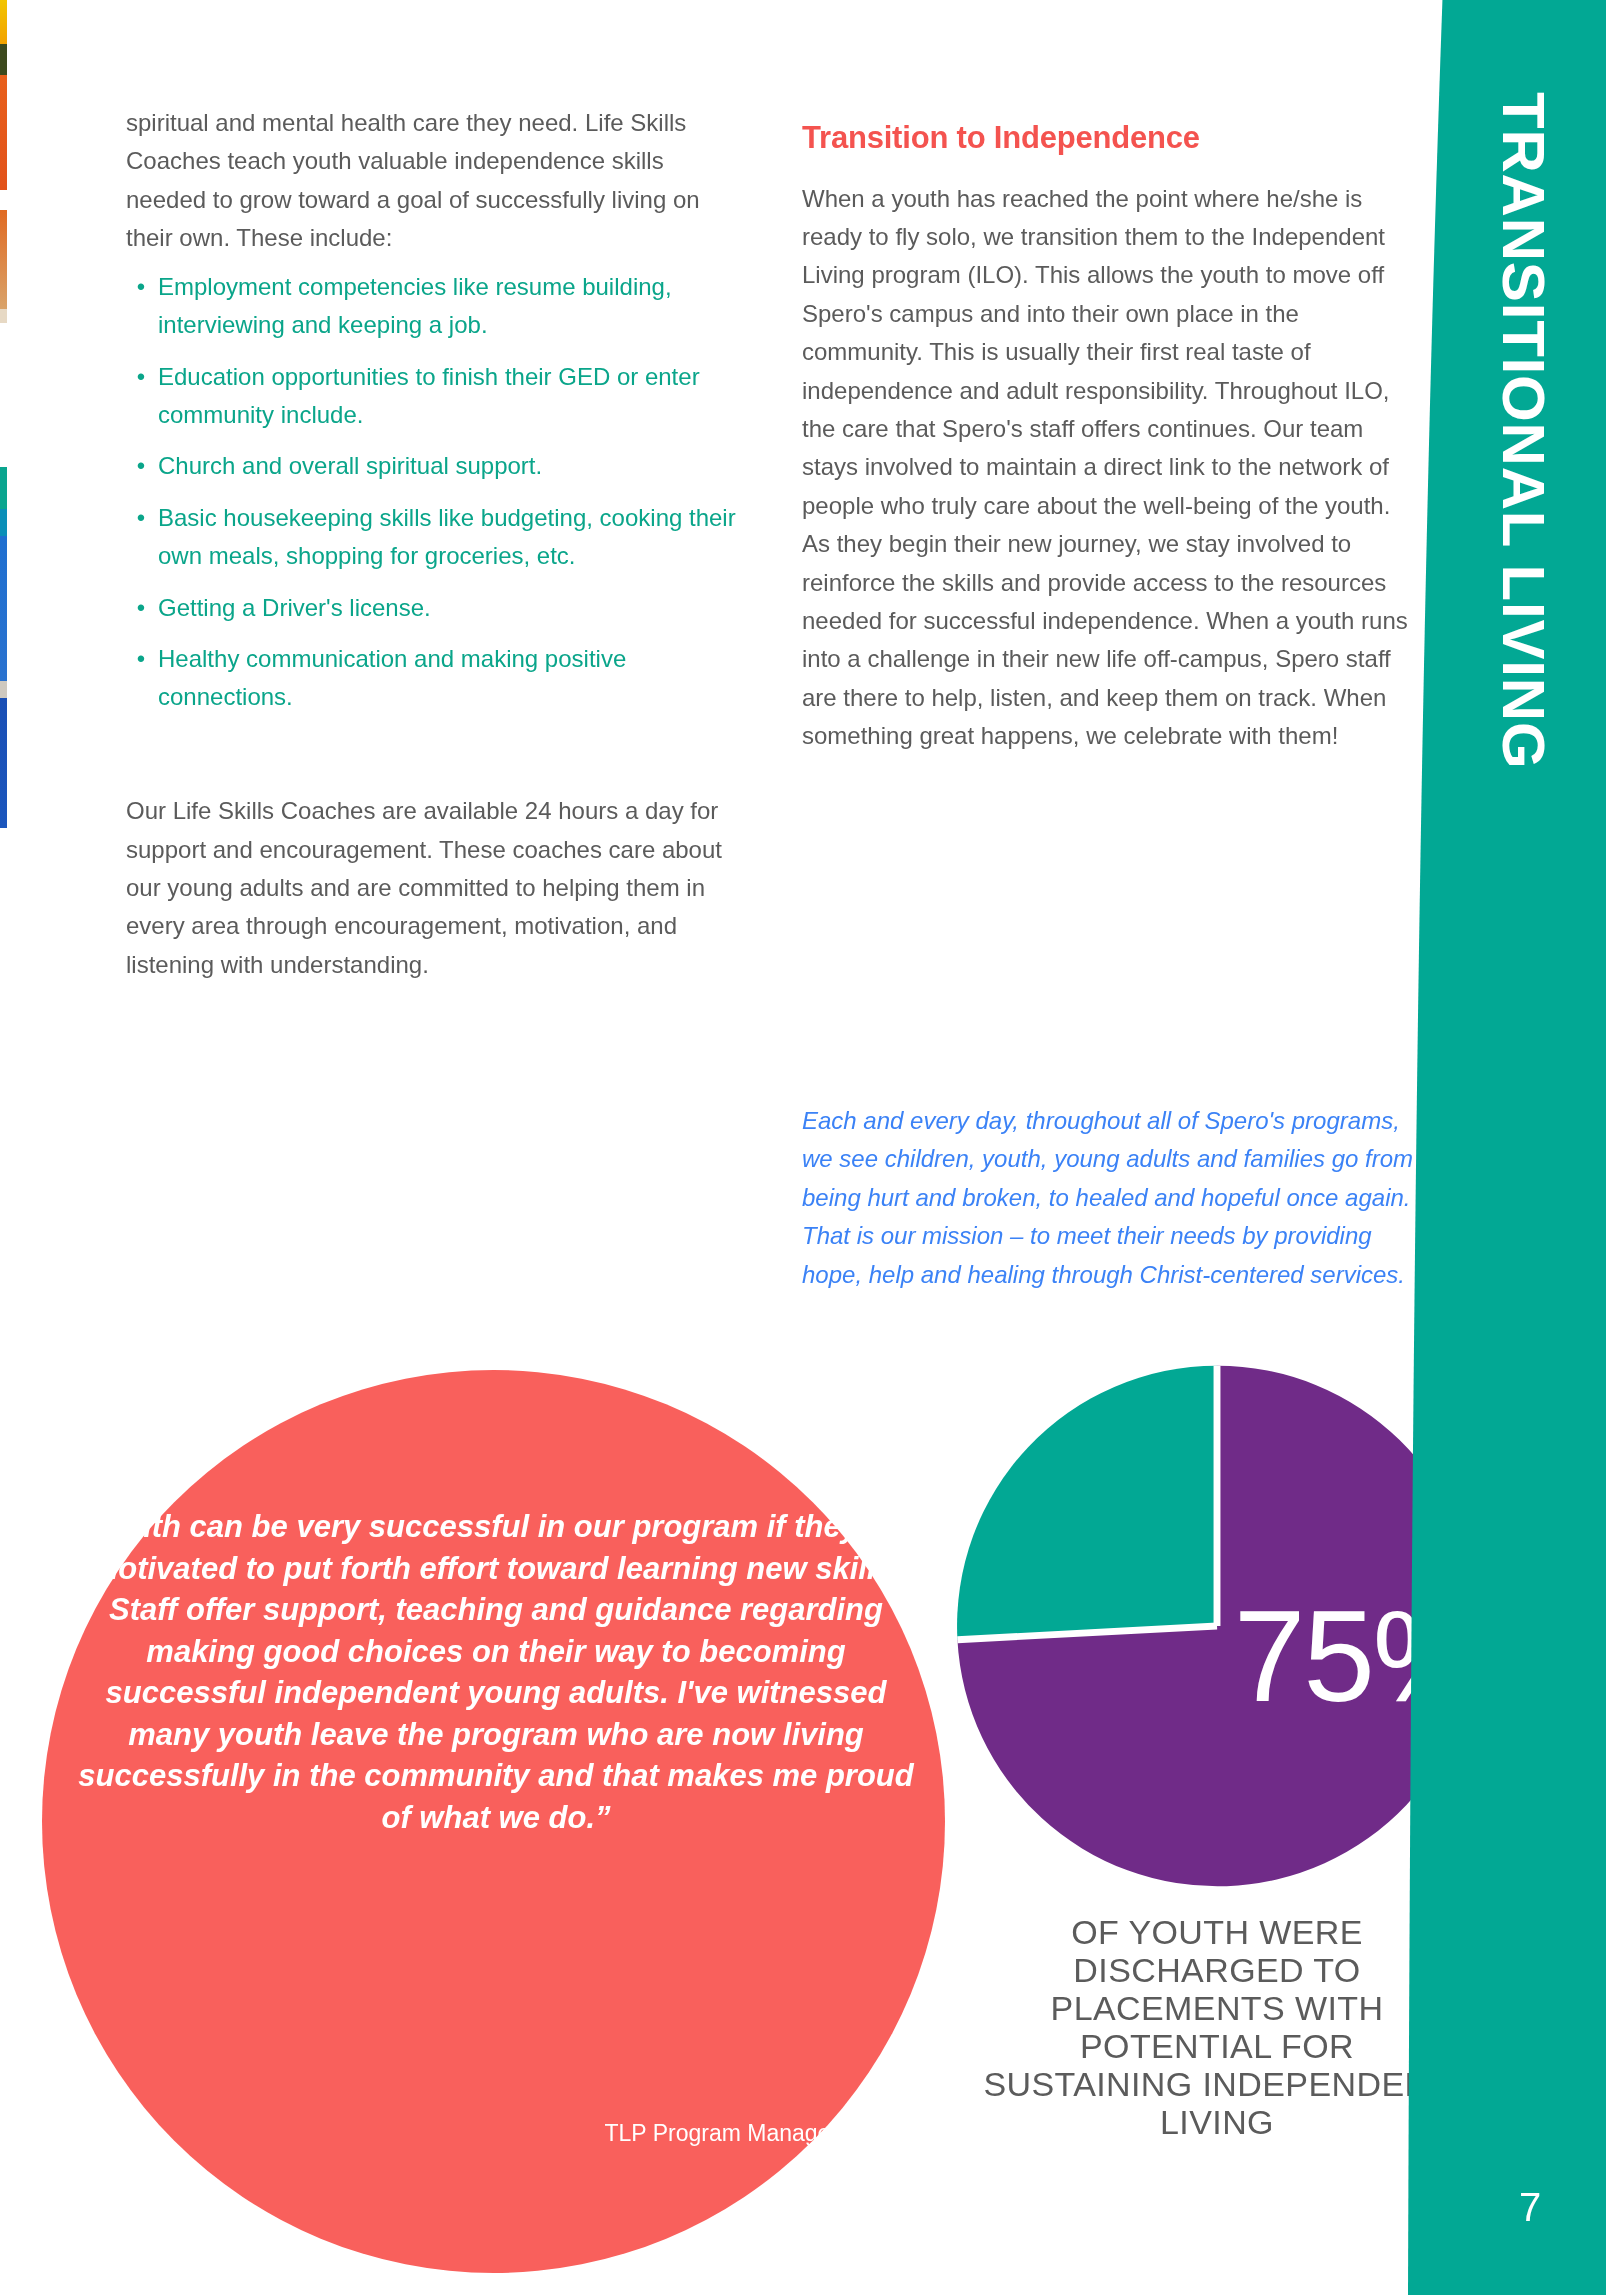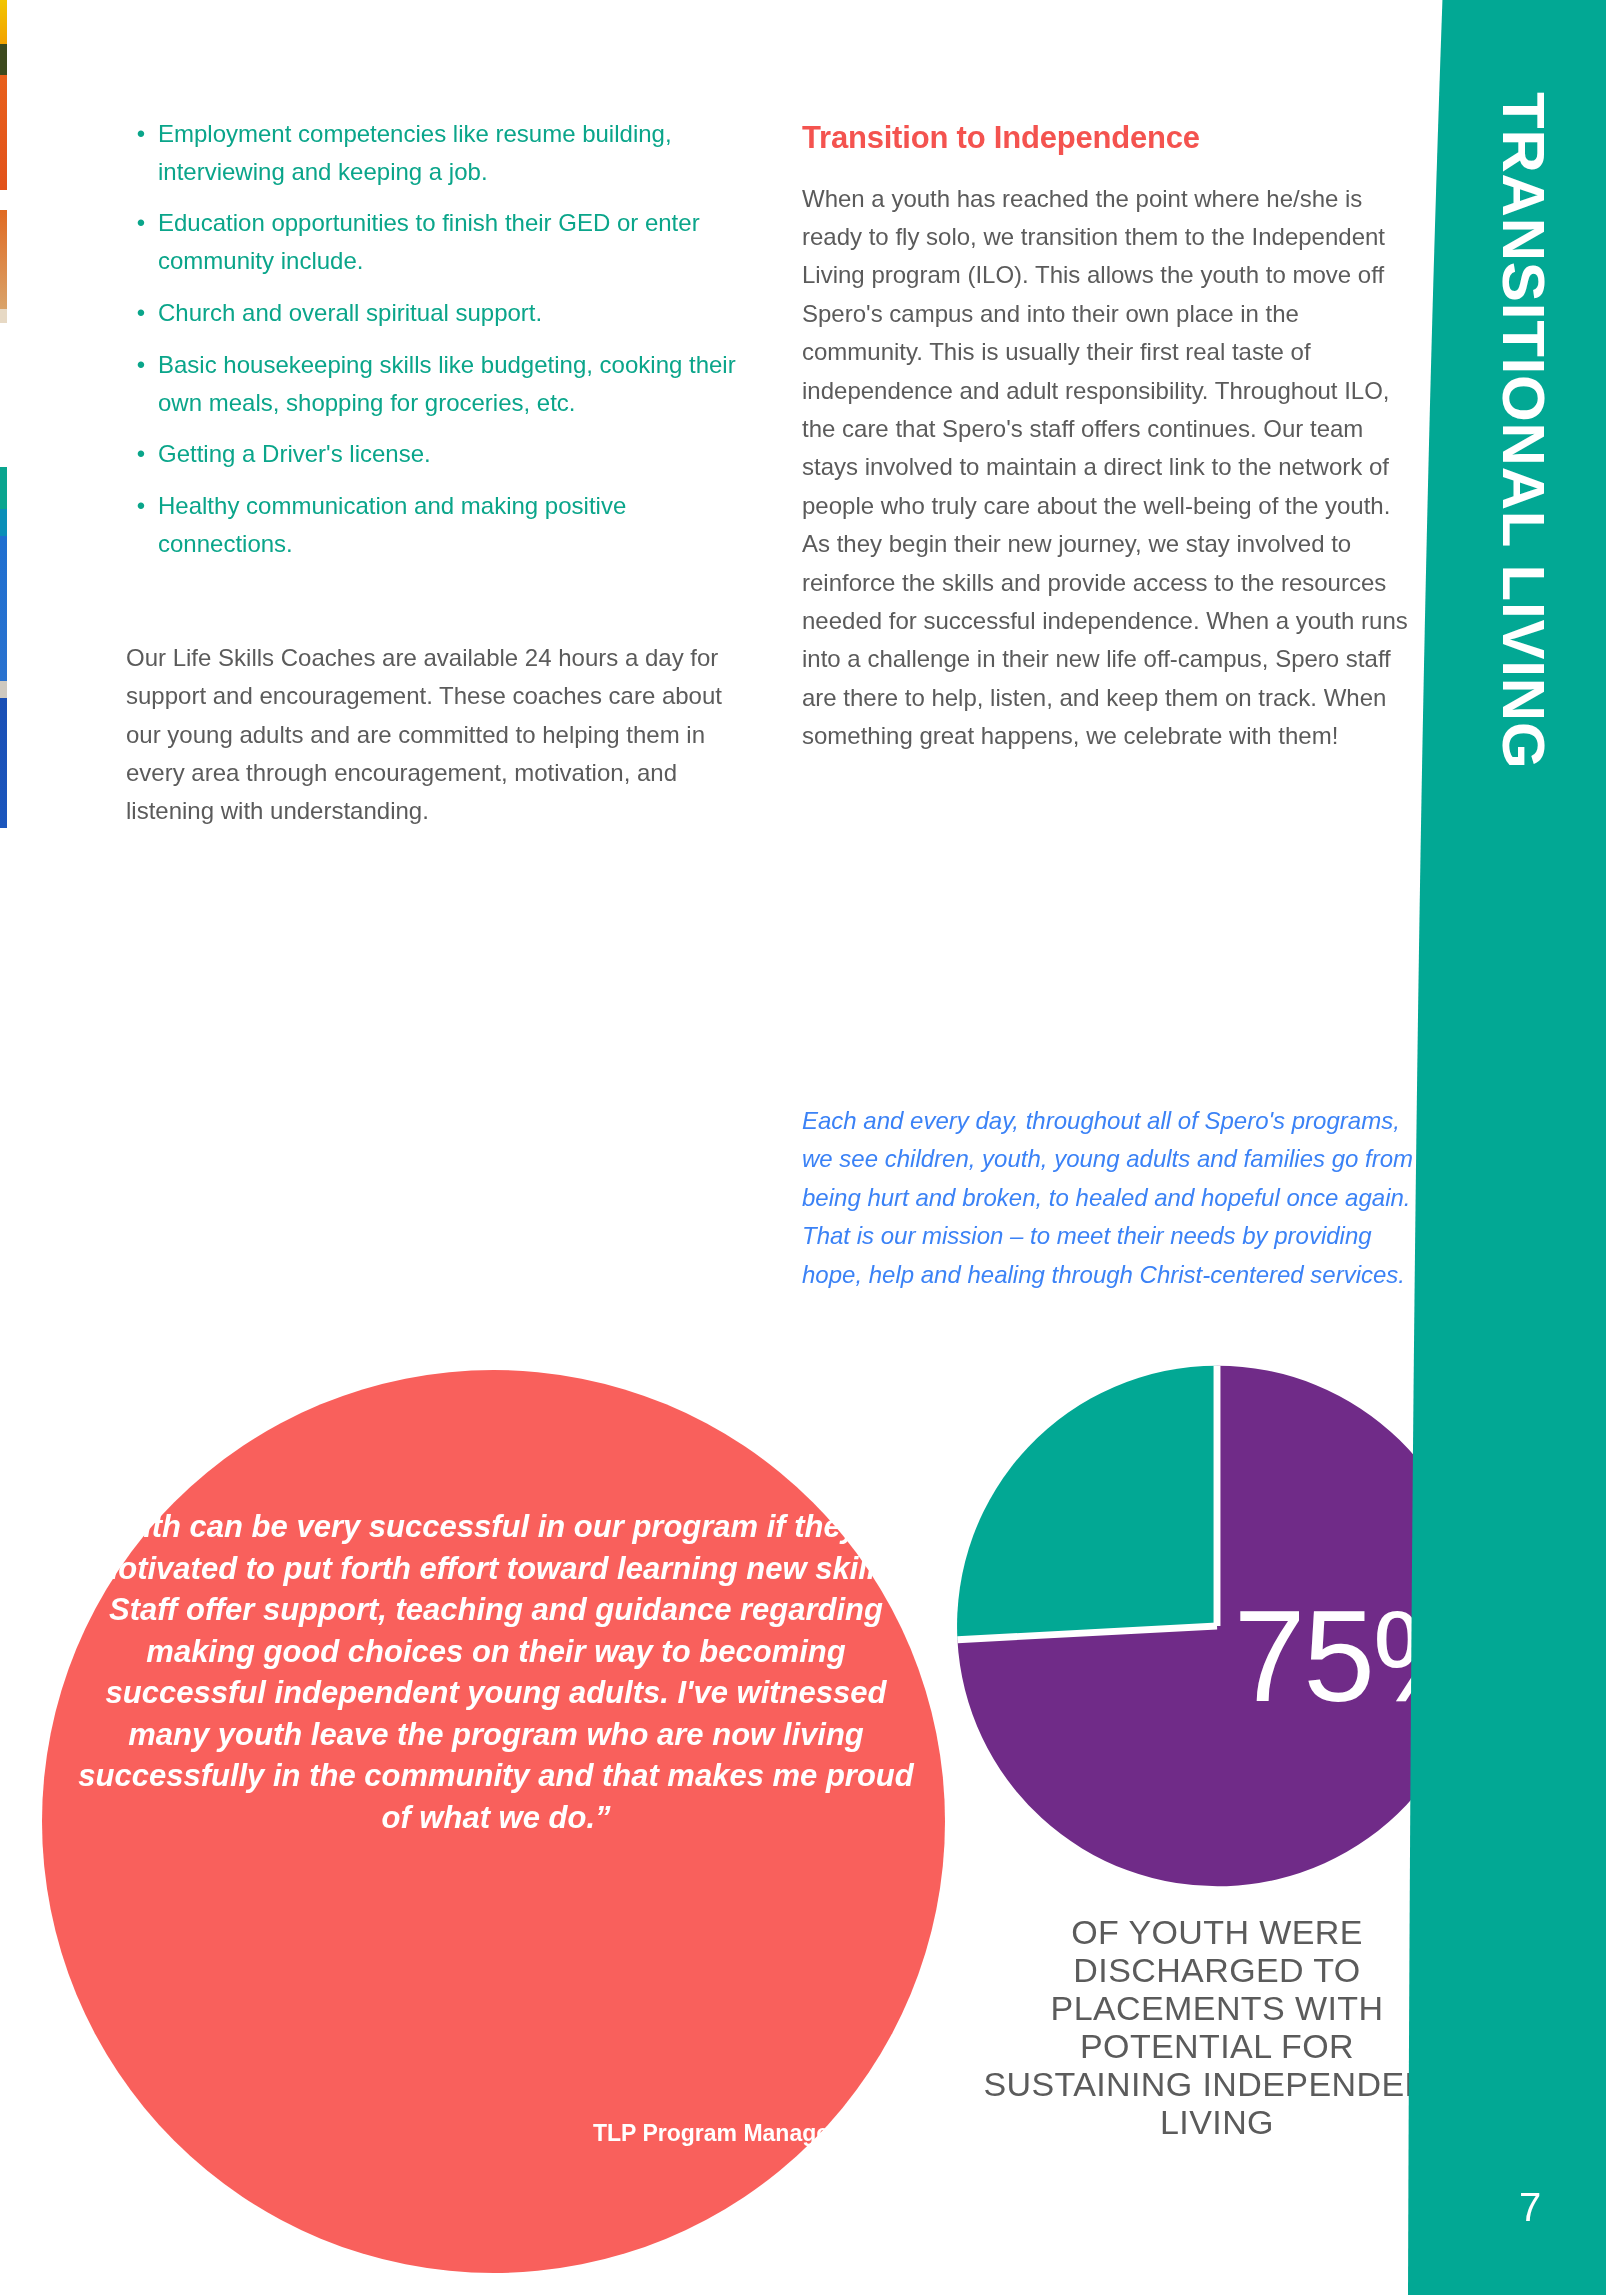--- a/index.html
+++ b/index.html
@@ -75,21 +75,21 @@
     position:absolute;left:73px;top:1506px;width:846px;
     color:#ffffff;font-style:italic;font-weight:700;font-size:31px;
     line-height:1.34;text-align:center;
   }
   .quote-author{
     position:absolute;left:73px;top:2066px;width:777px;
     color:#ffffff;font-size:30px;letter-spacing:1.1px;text-align:right;
   }
   .quote-role{
     position:absolute;left:73px;top:2120px;width:765px;
-    color:#ffffff;font-size:23px;text-align:right;font-weight:700;
+    color:#ffffff;font-size:23px;text-align:right;font-weight:400;
   }
 
   
   .pie-wrap{position:absolute;left:949px;top:1358px;width:536px;height:536px;}
   .pie-label{
     position:absolute;left:949px;top:1592px;width:536px;
     text-align:right;color:#ffffff;font-size:129px;font-weight:400;
     letter-spacing:-2.3px;line-height:1;
   }
   .pie-caption{
@@ -111,20 +111,21 @@
     <div class="bleed b5"></div>
     <div class="bleed b6"></div>
     <div class="bleed b7"></div>
     <div class="bleed b8"></div>
     <div class="bleed b9"></div>
     <div class="bleed b10"></div>
     <div class="bleed b11"></div>
   </div>
 
   <div class="col col-left">
+    <p class="para">spiritual and mental health care they need.  Life Skills Coaches teach youth valuable independence skills needed to grow toward a goal of successfully living on their own. These include:</p>
 
     <ul class="bullets">
       <li>
         <span class="dot">•</span>
         <span>Employment competencies like resume building, interviewing and keeping a job.</span>
       </li>
       <li>
         <span class="dot">•</span>
         <span>Education opportunities to finish their GED or enter community include.</span>
       </li>

